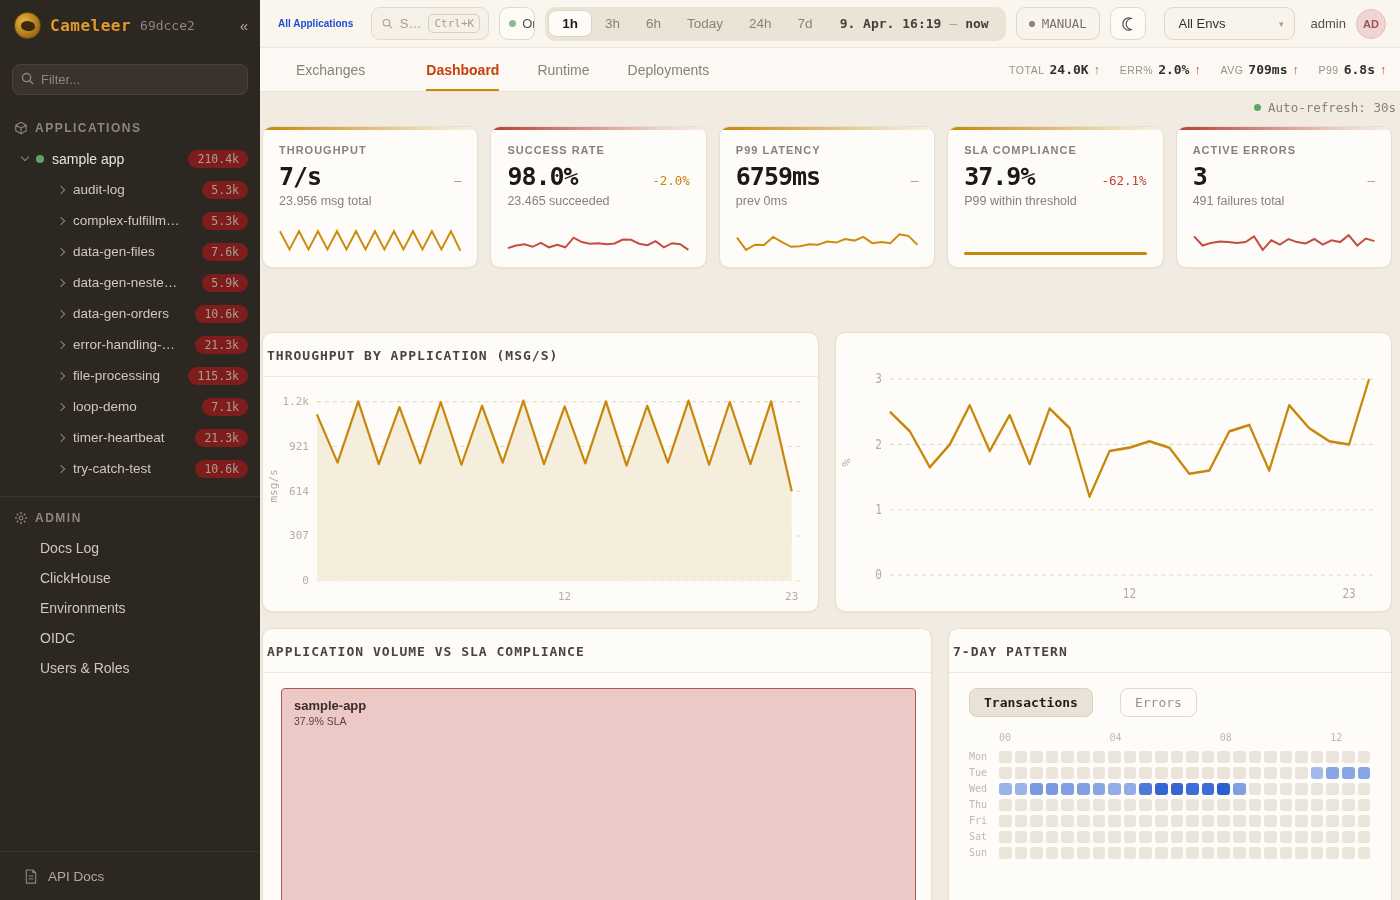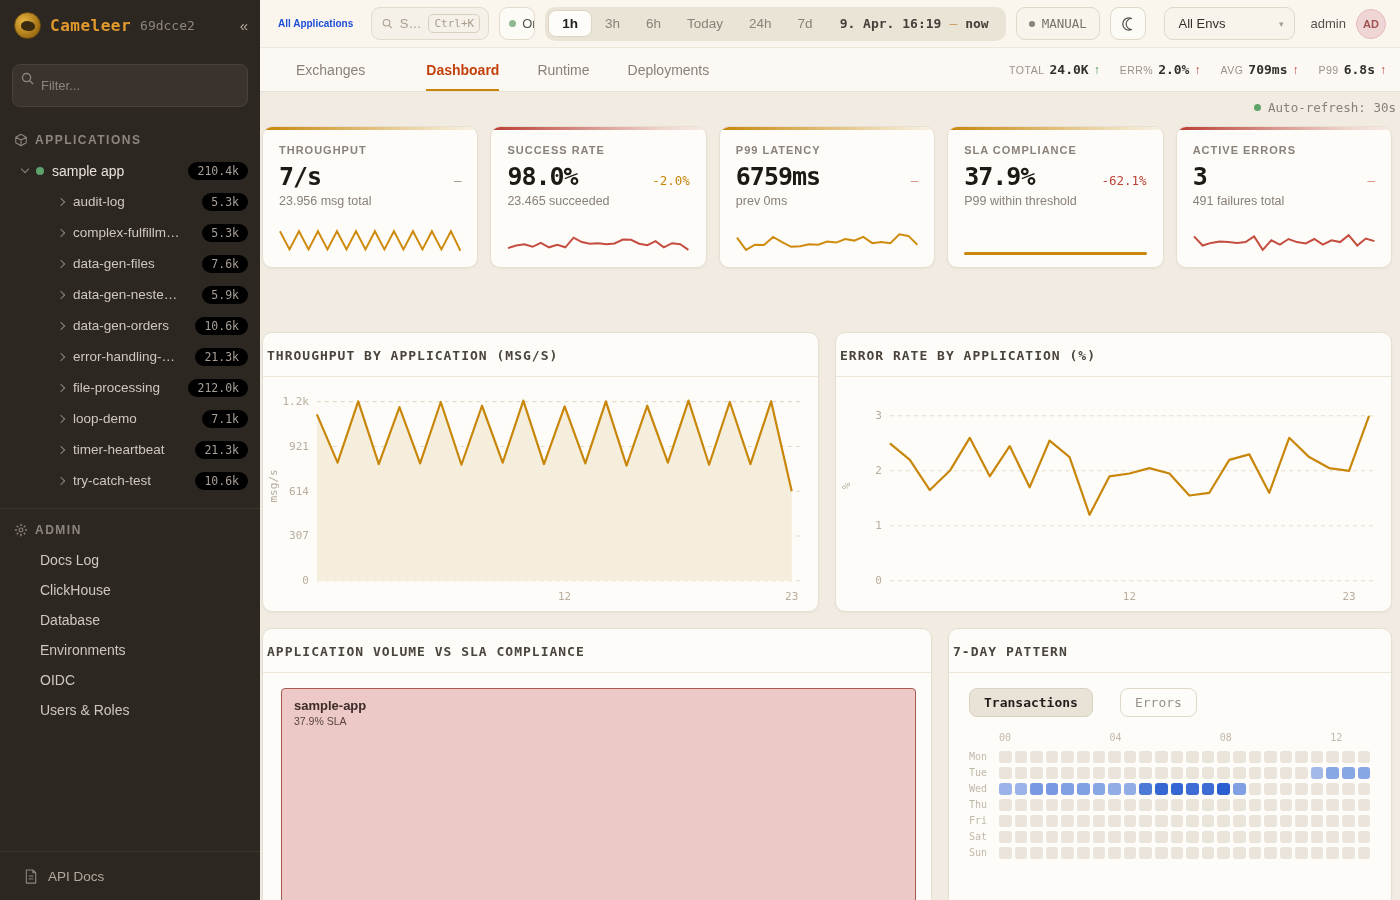--- a/index.html
+++ b/index.html
@@ -11,27 +11,27 @@
   
   .sidebar { width:260px; min-width:260px; background:#2d2722; display:flex; flex-direction:column; color:#cfc7bf; }
   .side-head { height:50px; display:flex; align-items:center; padding:0 12px 0 14px; gap:9px; }
   .logo-circle { width:27px; height:27px; border-radius:50%; background:radial-gradient(circle at 35% 35%, #e8b53f, #9c6a12 75%); border:1px solid #6e4c0d; position:relative; flex:none; }
   .logo-circle::after { content:""; position:absolute; left:6px; top:8px; width:14px; height:10px; background:#3a2b10; border-radius:45% 55% 40% 50%; }
   .logo-text { font-family:"DejaVu Sans Mono", monospace; font-weight:bold; font-size:16px; color:#e39a2d; letter-spacing:0.5px; }
   .logo-ver { font-family:"DejaVu Sans Mono", monospace; font-size:13px; color:#8d857e; }
   .collapse-btn { margin-left:auto; color:#b3a99c; font-size:15px; cursor:pointer; }
   .filter-wrap { margin:14px 12px 10px; position:relative; }
   .filter-wrap svg { position:absolute; left:9px; top:8px; }
-  .filter-input { width:100%; height:43px; background:#3a332d; border:1px solid #4a423a; border-radius:8px; color:#cfc7bf; font-size:13px; padding:0 10px 0 28px; outline:none; }
+  .filter-input { width:100%; height:31px; background:#3a332d; border:1px solid #4a423a; border-radius:8px; color:#cfc7bf; font-size:13px; padding:0 10px 0 28px; outline:none; }
   .filter-input::placeholder { color:#8d857e; }
   .side-scroll { flex:1; overflow:hidden; padding-top:8px; }
   .section-label { display:flex; align-items:center; gap:7px; padding:8px 14px; font-size:12px; font-weight:bold; letter-spacing:1.5px; color:#8d857e; }
   .side-app-row { display:flex; align-items:center; gap:8px; padding:6px 12px 6px 22px; font-size:14px; color:#e8e2da; cursor:pointer; height:31px; }
   .side-child { display:flex; align-items:center; gap:9px; padding:0 12px 0 58px; font-size:13.5px; color:#cfc7bf; cursor:pointer; height:31px; }
-  .badge { margin-left:auto; background:#000000; border-radius:99px; padding:2px 9px; font-family:"DejaVu Sans Mono", monospace; font-size:11.5px; color:#a89f96; }
+  .badge { margin-left:auto; background:#7f1d1d; border-radius:99px; padding:2px 9px; font-family:"DejaVu Sans Mono", monospace; font-size:11.5px; color:#a89f96; }
   .chev { width:6px; height:6px; border-right:1.5px solid #8d857e; border-bottom:1.5px solid #8d857e; flex:none; }
   .chev.down { transform:rotate(45deg); margin-top:-3px; }
   .chev.right { transform:rotate(-45deg); }
   .gdot { width:8px; height:8px; border-radius:50%; background:#5fa36b; flex:none; }
   .section-sep { border-top:1px solid #3a342d; margin:12px 0 6px; }
   .admin-item { padding:7px 12px 7px 40px; font-size:14px; color:#cfc7bf; cursor:pointer; height:30px; }
   .side-foot { height:49px; border-top:1px solid #3a342d; display:flex; align-items:center; gap:10px; padding:0 14px 0 24px; color:#b3a99c; font-size:13.5px; cursor:pointer; }
 
   
   .main { flex:1; display:flex; flex-direction:column; overflow:hidden; }
@@ -169,21 +169,21 @@
             <span class="badge">10.6k</span>
           </div>
           <div class="side-child">
             <span class="chev right"></span>
             <span>error-handling-…</span>
             <span class="badge">21.3k</span>
           </div>
           <div class="side-child">
             <span class="chev right"></span>
             <span>file-processing</span>
-            <span class="badge">212.0k</span>
+            <span class="badge">115.3k</span>
           </div>
           <div class="side-child">
             <span class="chev right"></span>
             <span>loop-demo</span>
             <span class="badge">7.1k</span>
           </div>
           <div class="side-child">
             <span class="chev right"></span>
             <span>timer-heartbeat</span>
             <span class="badge">21.3k</span>
@@ -207,21 +207,20 @@
               <line x1="11.2" y1="11.2" x2="12.8" y2="12.8"></line>
               <line x1="3.2" y1="12.8" x2="4.8" y2="11.2"></line>
               <line x1="11.2" y1="4.8" x2="12.8" y2="3.2"></line>
             </g>
           </svg>
         <span>ADMIN</span>
       </div>
       <div id="admin-items">
           <div class="admin-item">Docs Log</div>
           <div class="admin-item">ClickHouse</div>
-          <div class="admin-item">Database</div>
           <div class="admin-item">Environments</div>
           <div class="admin-item">OIDC</div>
           <div class="admin-item">Users &amp; Roles</div>
         </div>
     </div>
     <div class="side-foot">
       <svg width="14" height="15" viewBox="0 0 14 16">
           <path d="M2 1 H9 L12 4 V15 H2 Z M9 1 V4 H12" fill="none" stroke="#8d857e" stroke-width="1.2" stroke-linejoin="round"></path>
           <line x1="4.5" y1="7.5" x2="9.5" y2="7.5" stroke="#8d857e" stroke-width="1.1"></line>
           <line x1="4.5" y1="10.5" x2="9.5" y2="10.5" stroke="#8d857e" stroke-width="1.1"></line>
@@ -398,23 +397,20 @@
                 <text x="46" y="205.5" text-anchor="end" fill="#b8ad9e" font-size="11" font-family="DejaVu Sans Mono, monospace">0</text>
                 <text x="302.17021276595744" y="221" text-anchor="middle" fill="#b8ad9e" font-size="11" font-family="DejaVu Sans Mono, monospace">12</text>
                 <text x="529.6595744680851" y="221" text-anchor="middle" fill="#b8ad9e" font-size="11" font-family="DejaVu Sans Mono, monospace">23</text>
                 <text x="14" y="108" fill="#b8ad9e" font-size="11" font-family="DejaVu Sans Mono, monospace" text-anchor="middle" transform="rotate(-90 14 108)">msg/s</text>
                 <path d="M54.0,37.1 L74.7,84.9 L95.4,24.1 L116.0,86.3 L136.7,29.9 L157.4,85.6 L178.1,24.8 L198.8,87.0 L219.4,28.5 L240.1,84.9 L260.8,23.4 L281.5,86.3 L302.2,29.2 L322.9,85.6 L343.5,24.1 L364.2,87.8 L384.9,28.5 L405.6,84.9 L426.3,23.4 L446.9,87.0 L467.6,24.8 L488.3,86.3 L509.0,24.1 L529.7,113.2 L529.7,202.0 L54.0,202.0 Z" fill="#f6eedd" stroke="none"></path>
                 <polyline points="54.0,37.1 74.7,84.9 95.4,24.1 116.0,86.3 136.7,29.9 157.4,85.6 178.1,24.8 198.8,87.0 219.4,28.5 240.1,84.9 260.8,23.4 281.5,86.3 302.2,29.2 322.9,85.6 343.5,24.1 364.2,87.8 384.9,28.5 405.6,84.9 426.3,23.4 446.9,87.0 467.6,24.8 488.3,86.3 509.0,24.1 529.7,113.2" fill="none" stroke="#c8860a" stroke-width="2.2" stroke-linejoin="round"></polyline>
               </svg>
             </div>
         </section>
         <section class="card chart-card">
-          <div class="card-head">
-            <span class="card-title">ERROR RATE BY APPLICATION (%)</span>
-          </div>
           <div class="chart-body" id="chart-error">
               <svg viewBox="0 0 556 232" preserveAspectRatio="none">
                 <line x1="54" y1="38.52173913043479" x2="540" y2="38.52173913043479" stroke="#e3dbca" stroke-width="1" stroke-dasharray="4 4"></line>
                 <text x="46" y="42.02173913043479" text-anchor="end" fill="#b8ad9e" font-size="11" font-family="DejaVu Sans Mono, monospace">3</text>
                 <line x1="54" y1="93.01449275362319" x2="540" y2="93.01449275362319" stroke="#e3dbca" stroke-width="1" stroke-dasharray="4 4"></line>
                 <text x="46" y="96.51449275362319" text-anchor="end" fill="#b8ad9e" font-size="11" font-family="DejaVu Sans Mono, monospace">2</text>
                 <line x1="54" y1="147.5072463768116" x2="540" y2="147.5072463768116" stroke="#e3dbca" stroke-width="1" stroke-dasharray="4 4"></line>
                 <text x="46" y="151.0072463768116" text-anchor="end" fill="#b8ad9e" font-size="11" font-family="DejaVu Sans Mono, monospace">1</text>
                 <line x1="54" y1="202" x2="540" y2="202" stroke="#e3dbca" stroke-width="1" stroke-dasharray="4 4"></line>
                 <text x="46" y="205.5" text-anchor="end" fill="#b8ad9e" font-size="11" font-family="DejaVu Sans Mono, monospace">0</text>

